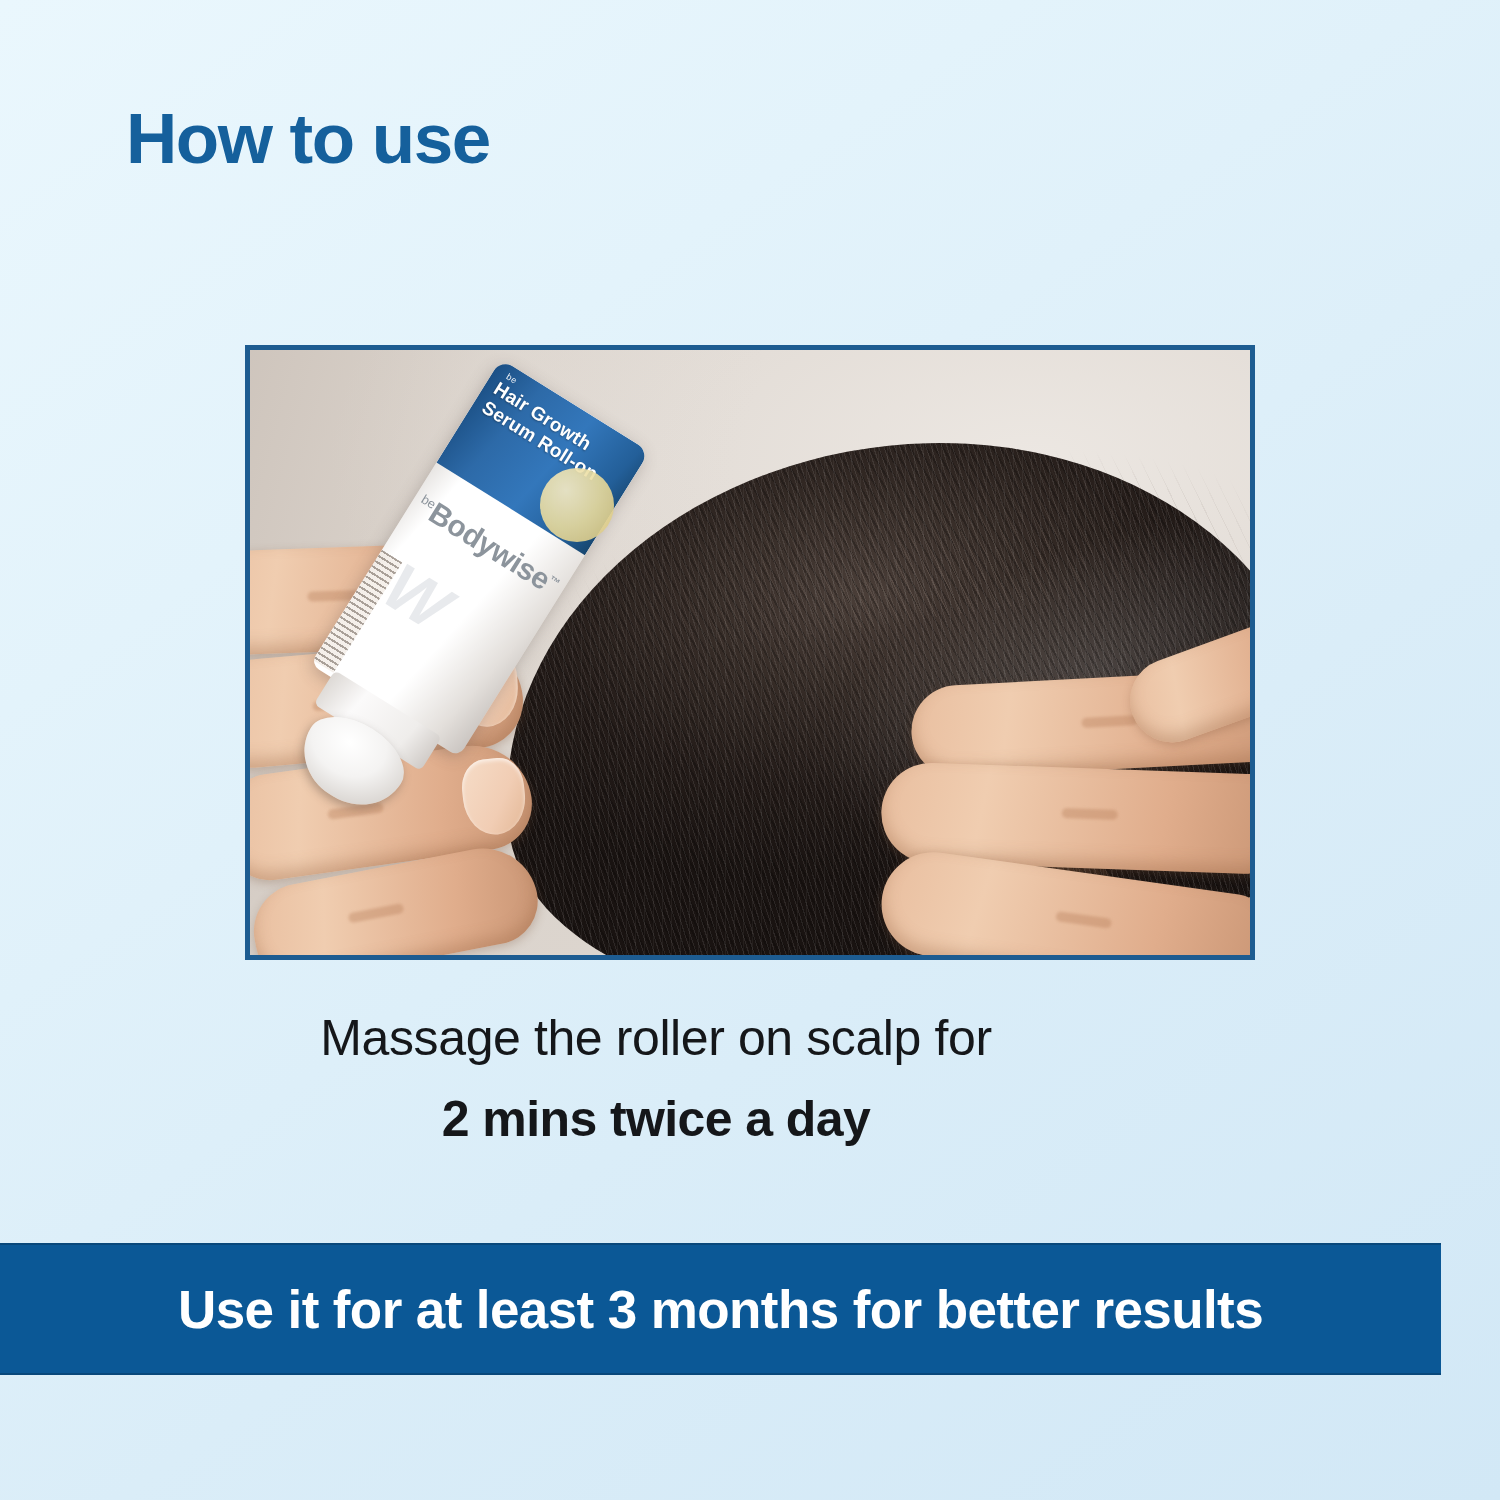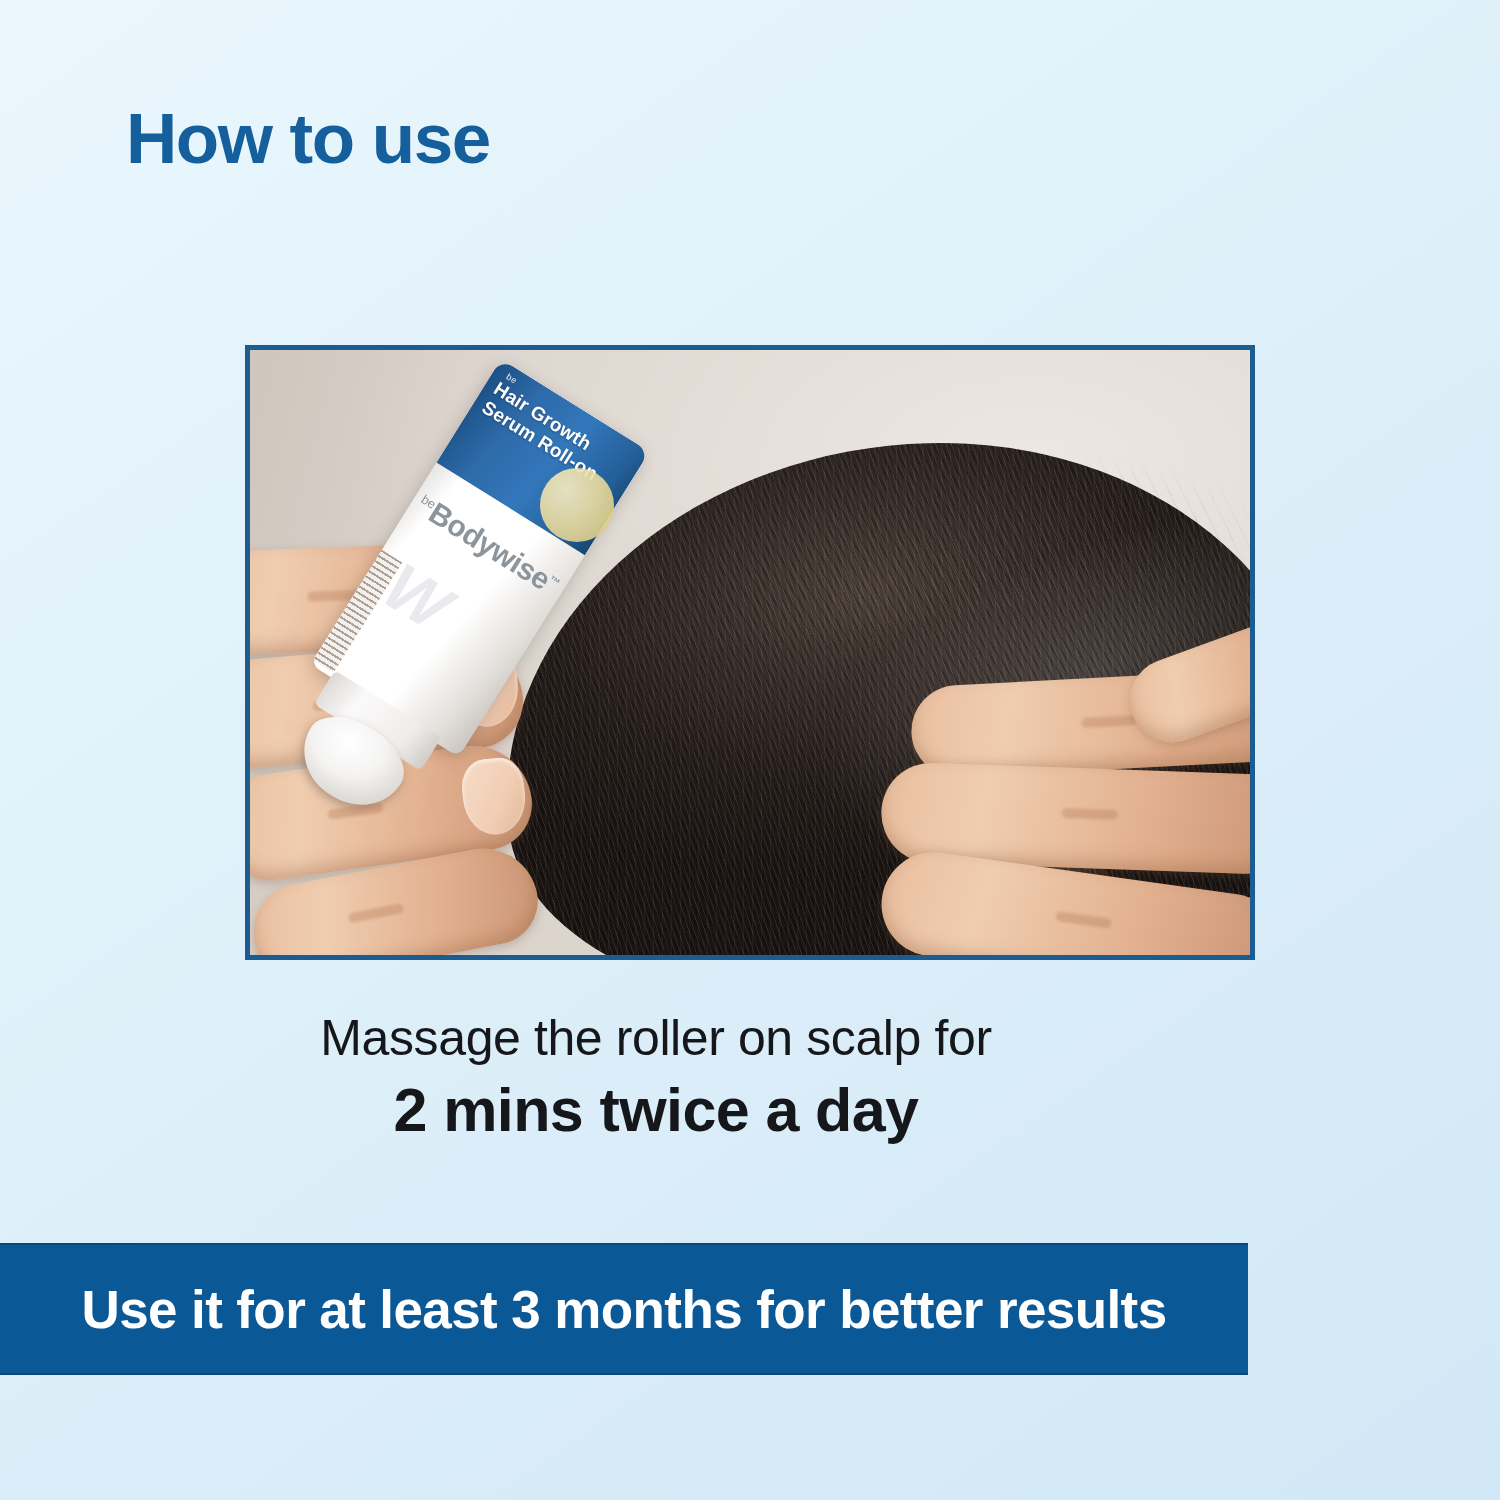--- a/index.html
+++ b/index.html
@@ -317,33 +317,33 @@
     color: #15171a;
     line-height: 1.22;
   }
   #caption-line1 {
     font-size: 50px;
     font-weight: normal;
     letter-spacing: -0.4px;
     display: block;
   }
   #caption-line2 {
-    font-size: 61px;
+    font-size: 50px;
     font-weight: bold;
     letter-spacing: -0.6px;
     display: block;
-    margin-top: 4px;
+    margin-top: 20px;
   }
 
   
   #banner {
     position: absolute;
     left: 0;
     top: 1243px;
-    width: 1248px;
+    width: 1441px;
     height: 132px;
     background: #0b5896;
     display: flex;
     align-items: center;
     justify-content: center;
     box-shadow: inset 0 2px 0 rgba(0,0,0,0.18), inset 0 -2px 0 rgba(0,0,0,0.18);
   }
   #banner-text {
     color: #ffffff;
     font-size: 53px;

